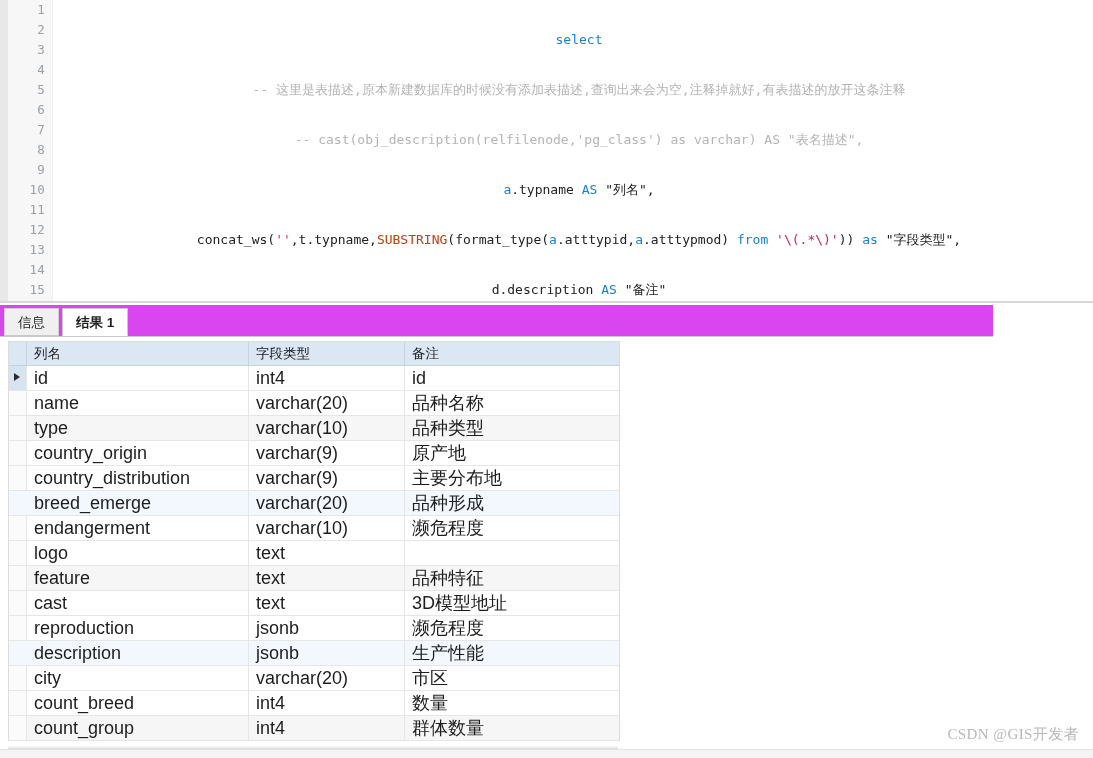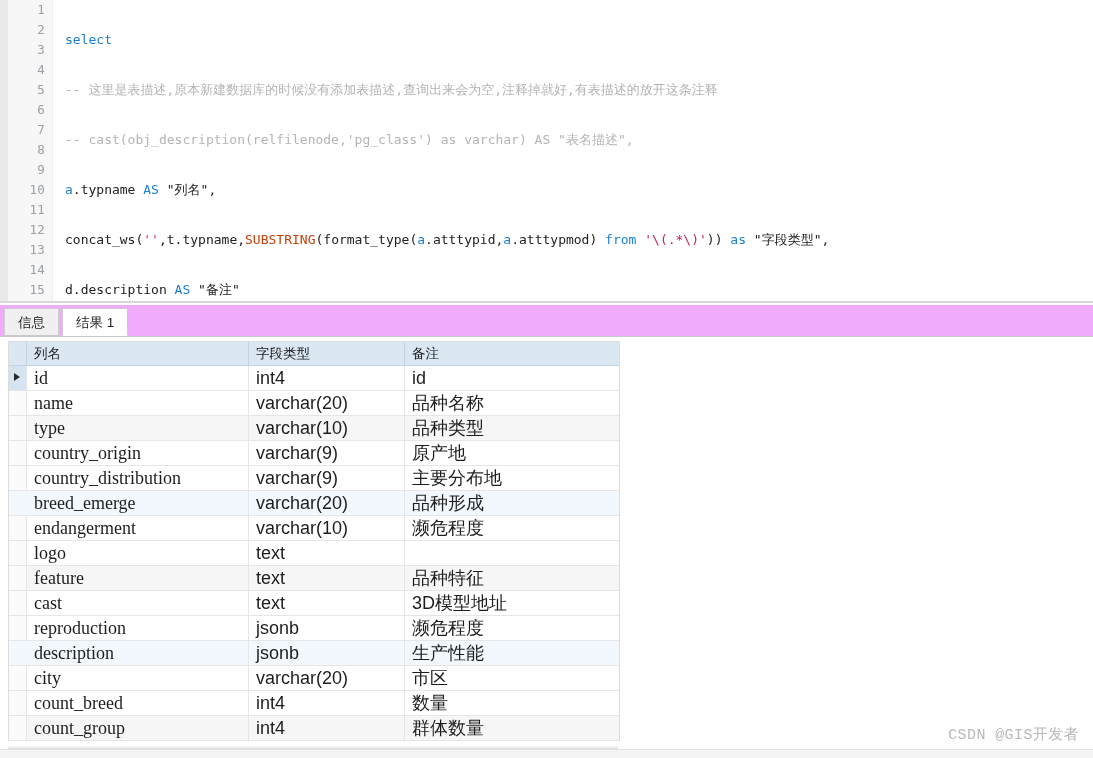--- a/index.html
+++ b/index.html
@@ -55,42 +55,43 @@
     height: 303px;
     font-family: "DejaVu Sans Mono", "Liberation Mono", monospace;
     font-size: 13px;
     white-space: pre;
   }
   .code-line {
     height: 20px;
     line-height: 20px;
     padding-left: 12px;
     color: #222222;
+    text-align: center;
   }
   .kw   { color: #1a7fd4; }
   .fn   { color: #c2410c; }
   .cm   { color: #b4b4b4; }
   .str  { color: #d6336c; }
   .str2 { color: #c4285a; }
   .plain{ color: #222222; }
   .id   { color: #1a7fd4; }
   #editor-bottom-rule {
     position: absolute;
     left: 0; top: 301px;
     width: 1093px; height: 2px;
     background: #d8d8d8;
   }
 
   
   #tabbar {
     position: absolute;
     left: 0; top: 305px;
-    width: 1093px;
+    width: 993px;
     height: 31px;
-    background: #f0abfc;
+    background: #d946ef;
     border-bottom: 1px solid #c9c9c9;
   }
   .tab {
     position: absolute;
     top: 3px;
     height: 28px;
     line-height: 27px;
     padding: 0 13px;
     font-size: 13.5px;
     color: #1f1f1f;
@@ -102,20 +103,21 @@
     background: #f0f0f0;
     border: 1px solid #cfcfcf;
     border-bottom: 1px solid #c9c9c9;
   }
   .tab.active {
     left: 62px;
     background: #ffffff;
     border: 1px solid #c9c9c9;
     border-bottom: 1px solid #ffffff;
     z-index: 3;
+    font-weight: bold;
   }
 
   
   #grid {
     position: absolute;
     left: 8px; top: 341px;
     width: 610px;
     background: #ffffff;
     border-left: 1px solid #dcdcdc;
     border-top: 1px solid #dcdcdc;
@@ -163,21 +165,21 @@
     color: #1d1d1d;
     overflow: hidden;
     white-space: nowrap;
     border-right: 1px solid #e6e6e6;
   }
   .grid-row.header .cell {
     border-right: 1px solid #c3d3e2;
     font-size: 13.5px;
     color: #1a1a1a;
   }
-  .col-0 { width: 222px; flex: 0 0 222px; font-family: Liberation Serif, serif; }
+  .col-0 { width: 222px; flex: 0 0 222px; }
   .col-1 { width: 156px; flex: 0 0 156px; }
   .col-2 { width: 214px; flex: 0 0 214px; border-right: none !important; }
   .stripe-gray { background: #f6f6f6; }
   .stripe-blue { background: #f2f8fd; align-items: center; }
   .stripe-none { background: #ffffff; }
   #grid-bottom-edge {
     position: absolute;
     left: 8px;
     top: 746px;
     width: 610px;
@@ -187,21 +189,21 @@
   }
 
   
   #watermark {
     position: absolute;
     right: 14px;
     bottom: 14px;
     font-size: 15px;
     color: #b8b8b8;
     letter-spacing: 0.4px;
-    font-family: Liberation Mono, monospace;
+    font-family: Liberation Serif, serif;
   }
   #bottom-bar {
     position: absolute;
     left: 0; bottom: 0;
     width: 1093px;
     height: 8px;
     background: #f4f4f4;
     border-top: 1px solid #e2e2e2;
   }
 </style>

